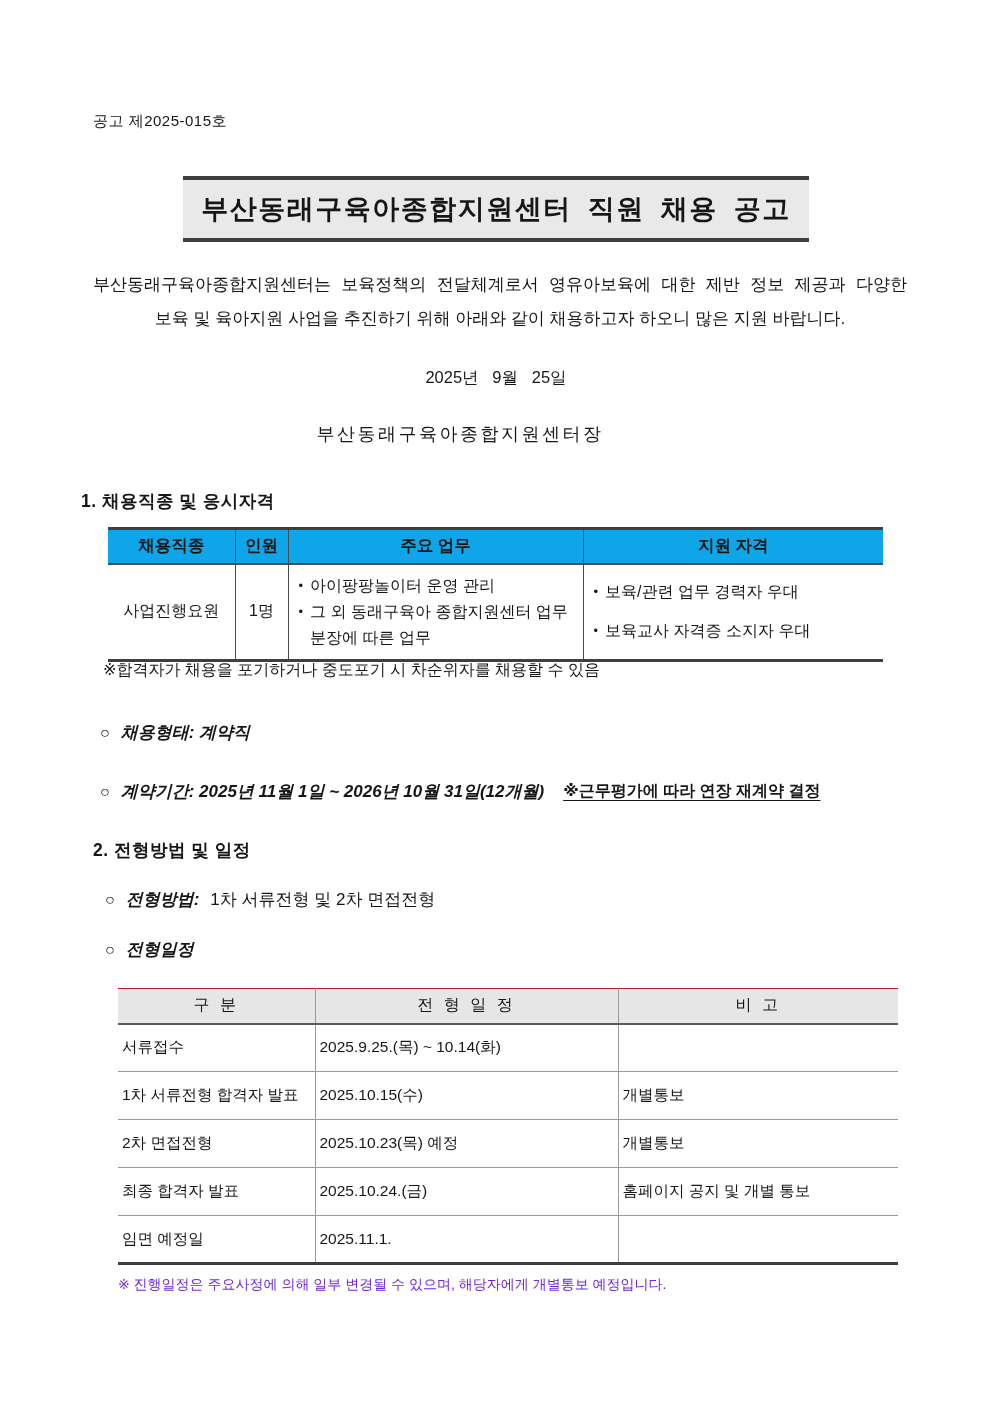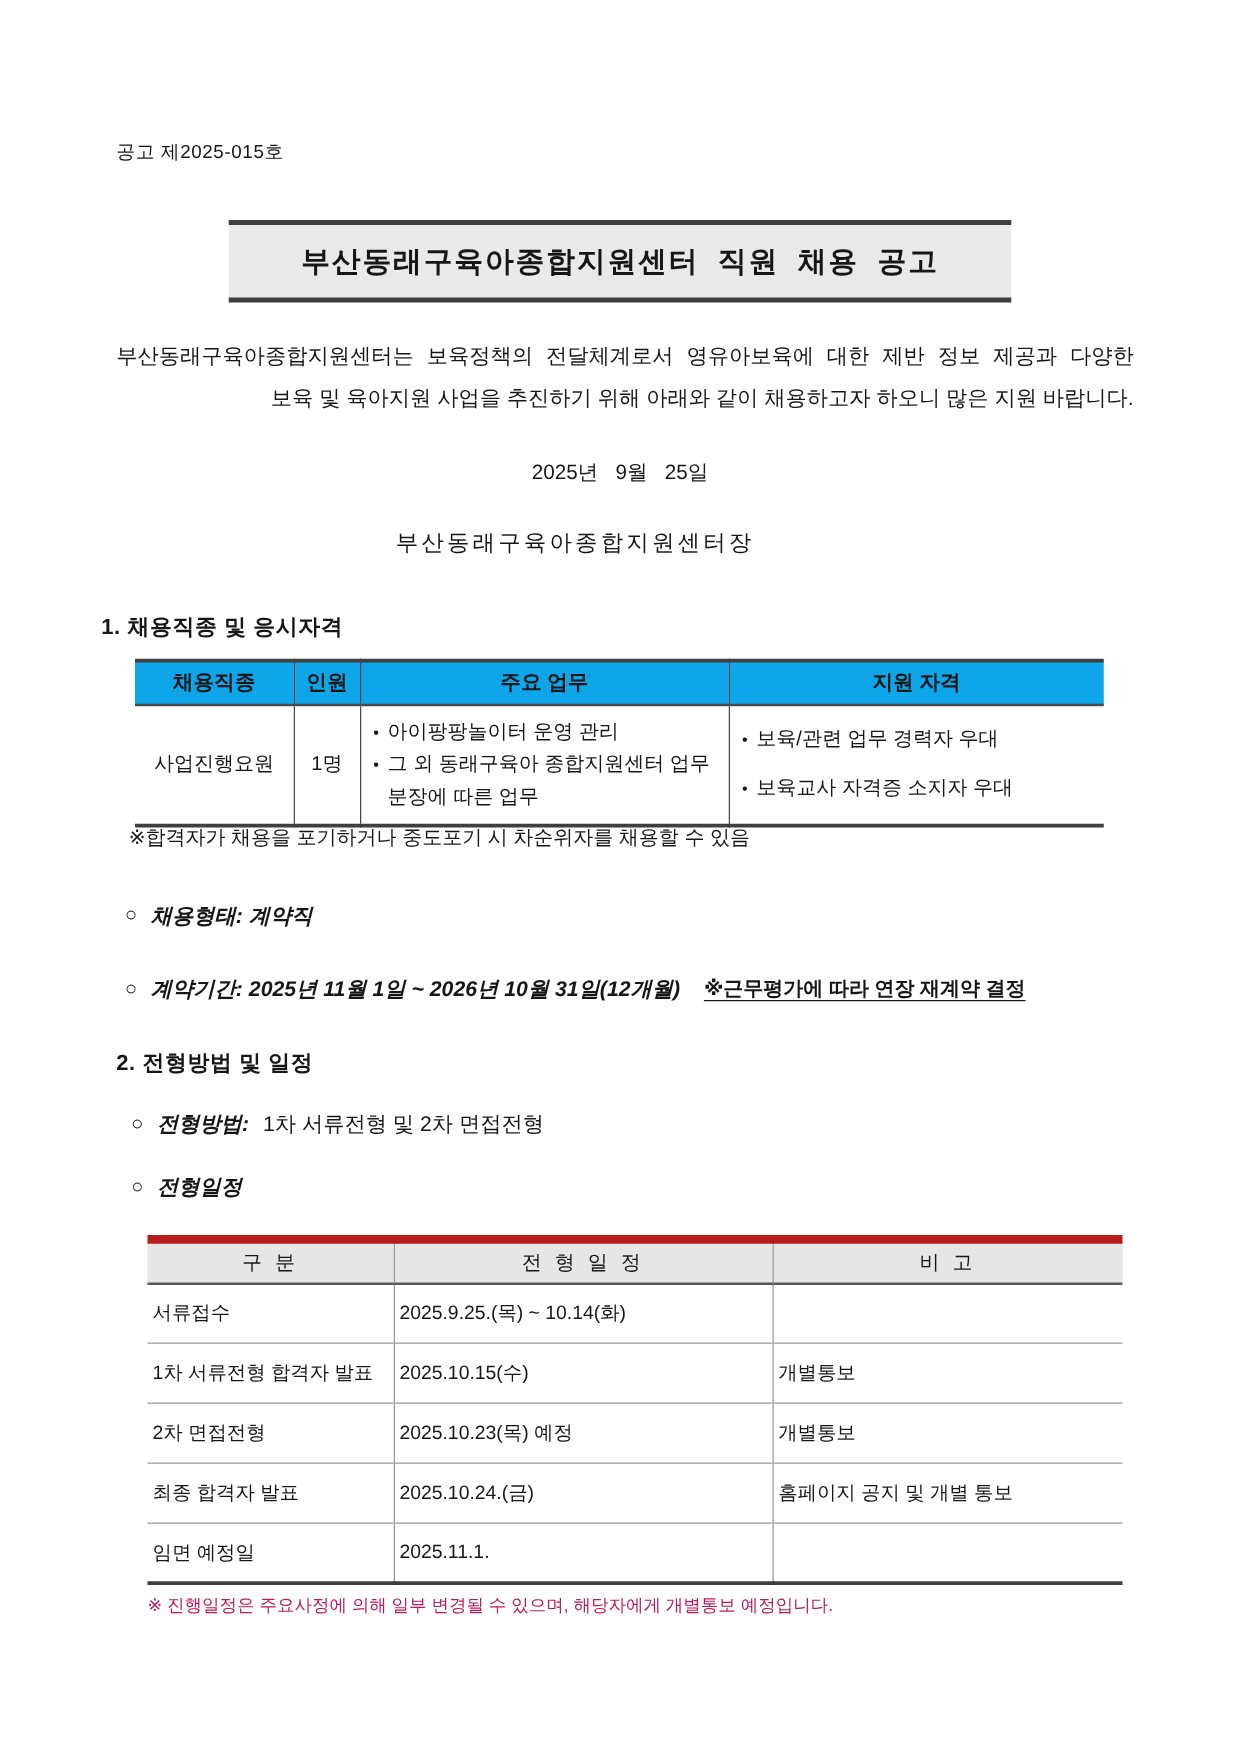--- a/index.html
+++ b/index.html
@@ -10,26 +10,26 @@
   }
   .abs { position:absolute; }
 
   .notice-no { left:93px; top:112px; font-size:15px; letter-spacing:0.5px; }
 
   .title-box {
     left:183px; top:176px; width:626px; height:66px; box-sizing:border-box;
     background:#e9e9e9;
     border-top:4px solid #3f3f3f; border-bottom:4px solid #3f3f3f;
     display:flex; align-items:center; justify-content:center;
-    font-size:23px; font-weight:bold; letter-spacing:1.5px; word-spacing:7px;
+    font-size:27px; font-weight:bold; letter-spacing:1.5px; word-spacing:7px;
   }
 
   .intro { left:93px; top:268px; width:814px; font-size:17px; line-height:34px; }
   .intro .l1 { text-align:justify; text-align-last:justify; }
-  .intro .l2 { text-align:right; }
+  .intro .l2 { text-align:center; }
 
   .date-line { left:0; top:367px; width:992px; text-align:center; font-size:16.5px; }
   .signature { left:0; top:422px; width:920px; text-align:center; font-size:18px; letter-spacing:2.5px; }
 
   .sec-heading { font-size:17.5px; font-weight:bold; letter-spacing:0.5px; }
   .sec1 { left:81px; top:489px; }
   .sec2 { left:93px; top:838px; }
 
   table { border-collapse:collapse; table-layout:fixed; }
 
@@ -51,30 +51,30 @@
   .circ-line { display:flex; align-items:center; gap:11px; font-size:17px; }
   .circ { font-size:16px; line-height:1; color:#161616; }
   .line-emp { left:100px; top:721px; }
   .line-contract { left:100px; top:780px; }
   .line-method { left:105px; top:888px; }
   .line-schedule { left:105px; top:938px; }
   .b { font-weight:bold;font-style:italic; }
   .u-note { font-weight:bold; font-size:16px; text-decoration:underline; text-underline-offset:4px; margin-left:8px; }
 
   .t2 { left:118px; top:988px; width:780px;
-        border-top:7px solid #b91c1c; border-bottom:3px solid #3f3f3f; }
+        border-top:1px solid #b91c1c; border-bottom:3px solid #3f3f3f; }
   .t2 th, .t2 td { border-left:1px solid #9a9a9a; box-sizing:border-box; }
   .t2 th:first-child, .t2 td:first-child { border-left:none; }
   .t2 th { height:35px; background:#e6e6e6; font-weight:normal; font-size:16px;
            letter-spacing:3px; text-align:center; border-bottom:2px solid #5a5a5a; }
   .t2 td { height:48px; font-size:15.5px; vertical-align:middle;
            border-top:1px solid #9a9a9a; padding:0 4px; }
   .t2 tbody tr:first-child td { border-top:none; }
 
-  .footnote { left:118px; top:1276px; font-size:14px; color:#be185d; }
+  .footnote { left:118px; top:1276px; font-size:14px; color:#6d28d9; }
 </style>
 </head>
 <body>
 
 <div class="page">
 
   <div class="abs notice-no">공고 제2025-015호</div>
 
   <div class="abs title-box">
     <span>부산동래구육아종합지원센터 직원 채용 공고</span>

